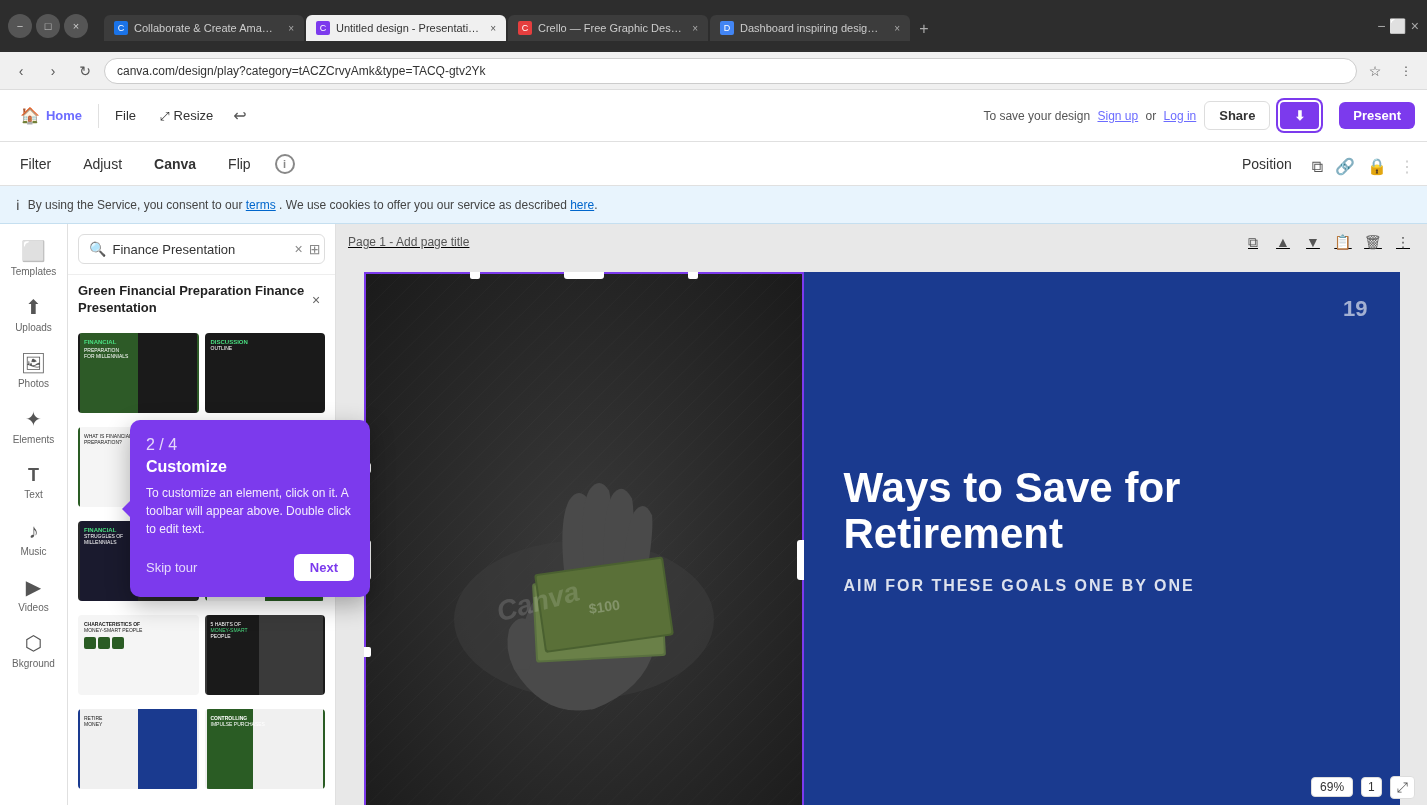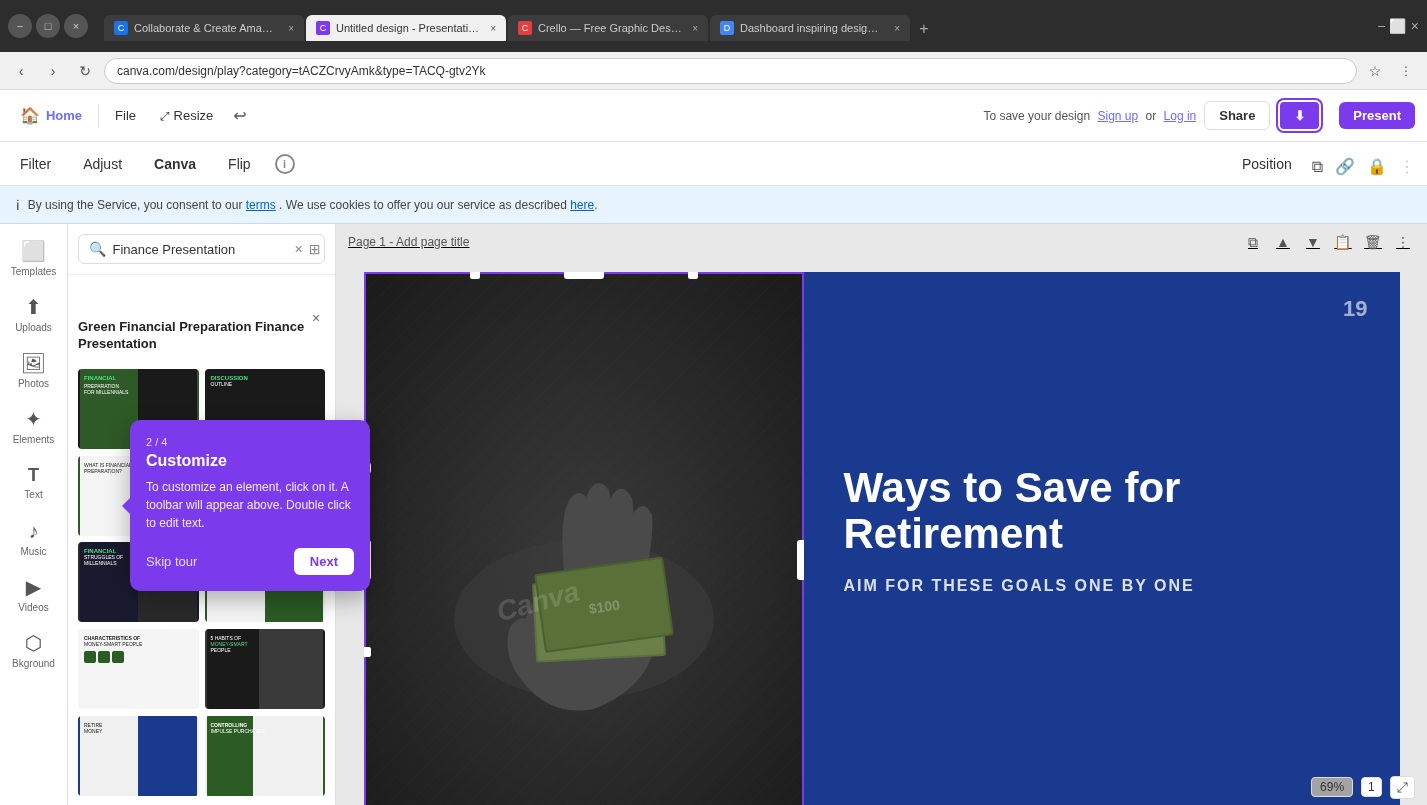--- a/index.html
+++ b/index.html
@@ -60,39 +60,39 @@
     
     .left-panel { width: 268px; background: white; border-right: 1px solid #e0e0e0; display: flex; flex-direction: column; }
     .panel-search { padding: 10px; border-bottom: 1px solid #eee; }
     .search-box { display: flex; align-items: center; border: 1px solid #ddd; border-radius: 6px; padding: 6px 10px; gap: 6px; background: white; }
     .search-box input { border: none; outline: none; font-size: 13px; color: #333; flex: 1; background: transparent; }
     .search-icon { color: #888; font-size: 14px; }
     .filter-icon { color: #888; font-size: 14px; cursor: pointer; }
     .clear-icon { color: #888; font-size: 14px; cursor: pointer; }
 
     .panel-header { padding: 8px 10px; display: flex; align-items: center; justify-content: space-between; }
-    .panel-title { font-size: 13px; font-weight: 600; color: #222; line-height: 1.3; margin-top: 36px; }
+    .panel-title { font-size: 13px; font-weight: 600; color: #222; line-height: 1.3; }
     .panel-close { width: 24px; height: 24px; display: flex; align-items: center; justify-content: center; border-radius: 50%; cursor: pointer; color: #666; font-size: 14px; }
 
     .apply-all-btn { margin: 8px 10px; background: white; border: 1px solid #7c3aed; border-radius: 6px; padding: 8px; font-size: 13px; color: #7c3aed; font-weight: 600; cursor: pointer; width: calc(100% - 20px); text-align: center; }
 
     .templates-grid { display: grid; grid-template-columns: 1fr 1fr; gap: 6px; padding: 8px 10px; overflow-y: auto; flex: 1; }
 
     
     .tmpl { width: 100%; height: 80px; border-radius: 4px; overflow: hidden; cursor: pointer; border: 2px solid transparent; position: relative; }
 
     .tmpl-1 { background: linear-gradient(to right, #2d5a27 50%, #1a1a1a 50%); }
     .tmpl-2 { background: #1a1a1a; }
     .tmpl-3 { background: linear-gradient(to right, #f5f5f5 50%, #2a5c24 50%); }
     .tmpl-4 { background: linear-gradient(to right, #fff 50%, #1a1a1a 50%); }
 
     
     .tooltip-popup { position: absolute; left: 130px; top: 420px; width: 240px; background: #7c3aed; border-radius: 10px; padding: 16px; z-index: 100; box-shadow: 0 8px 24px rgba(0,0,0,0.3); }
     .tooltip-arrow { position: absolute; left: -8px; top: 50%; transform: translateY(-50%); width: 0; height: 0; border-top: 8px solid transparent; border-bottom: 8px solid transparent; border-right: 8px solid #7c3aed; }
-    .tooltip-step { color: rgba(255,255,255,0.8); font-size: 11px; margin-bottom: 4px; }
+    .tooltip-step { color: rgba(255,255,255,0.8); font-size: 16px; margin-bottom: 4px; }
     .tooltip-title { color: white; font-size: 16px; font-weight: 700; margin-bottom: 8px; }
     .tooltip-desc { color: rgba(255,255,255,0.9); font-size: 12px; line-height: 1.5; margin-bottom: 16px; }
     .tooltip-actions { display: flex; justify-content: space-between; align-items: center; }
     .skip-btn { background: transparent; border: none; color: rgba(255,255,255,0.8); font-size: 13px; cursor: pointer; }
     .next-btn { background: white; border: none; border-radius: 6px; padding: 6px 16px; font-size: 13px; font-weight: 600; color: #7c3aed; cursor: pointer; }
 
     
     .canvas-area { flex: 1; background: #e8e8e8; overflow: hidden; display: flex; flex-direction: column; position: relative; }
     .page-title-bar { height: 36px; display: flex; align-items: center; padding: 0 12px; gap: 8px; text-decoration: underline; }
     .page-controls { margin-left: auto; display: flex; align-items: center; gap: 6px; }
@@ -112,21 +112,21 @@
     
     .grid-overlay { position: absolute; inset: 0; pointer-events: none; }
     .grid-overlay svg { width: 100%; height: 100%; }
 
     .slide-number { position: absolute; top: 24px; right: 32px; color: white; font-size: 22px; font-weight: bold; opacity: 0.6; }
     .slide-main-title { color: white; font-size: 42px; font-weight: 900; line-height: 1.1; margin-bottom: 20px; }
     .slide-subtitle { color: rgba(255,255,255,0.85); font-size: 16px; letter-spacing: 2px; text-transform: uppercase; font-weight: 600; margin-bottom: 60px; }
 
     
     .bottom-bar { position: absolute; bottom: 0; right: 0; height: 36px; display: flex; align-items: center; gap: 8px; padding: 0 12px; background: transparent; }
-    .zoom-display { font-size: 12px; color: #333; background: #a3a3a3; border: 1px solid #ddd; border-radius: 4px; padding: 2px 8px; cursor: pointer; }
+    .zoom-display { font-size: 12px; color: #333; background: #ffffff; border: 1px solid #ddd; border-radius: 4px; padding: 2px 8px; cursor: pointer; }
     .zoom-page-num { font-size: 12px; color: #333; background: white; border: 1px solid #ddd; border-radius: 4px; padding: 2px 6px; }
     .zoom-expand { font-size: 14px; color: #555; cursor: pointer; background: white; border: 1px solid #ddd; border-radius: 4px; padding: 2px 6px; }
 
     
     .slide-wrapper { position: relative; margin-top: 10px; }
 
     .tmpl-inner { padding: 4px; }
   </style>
 </head>
 <body>

